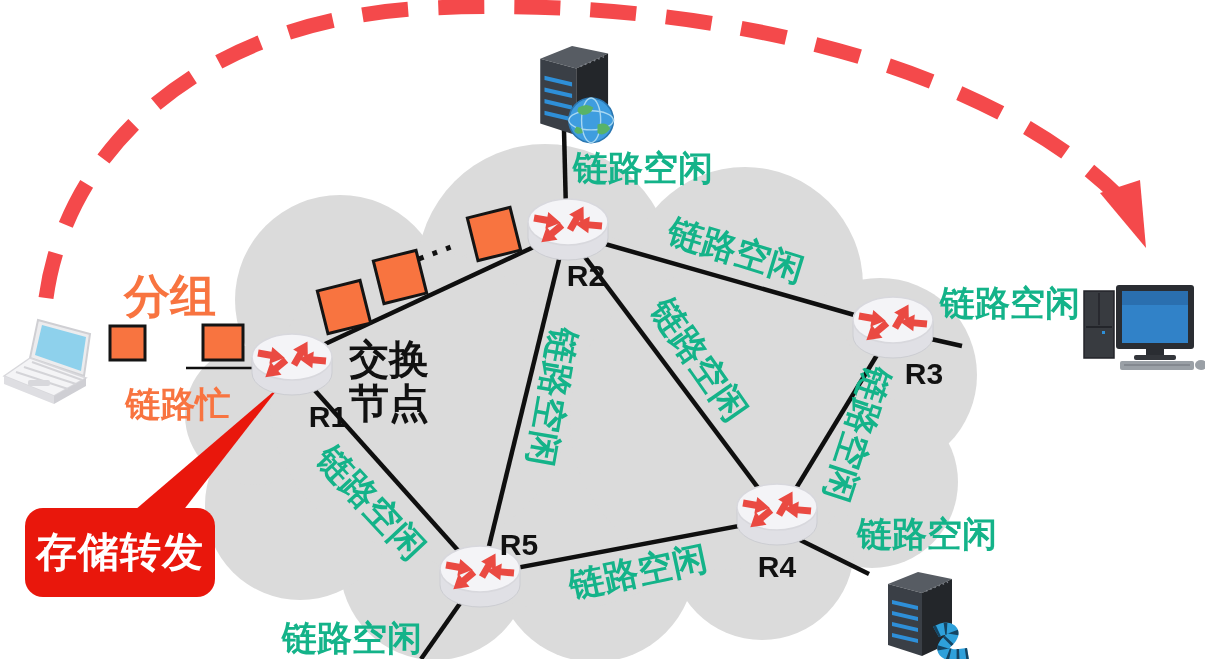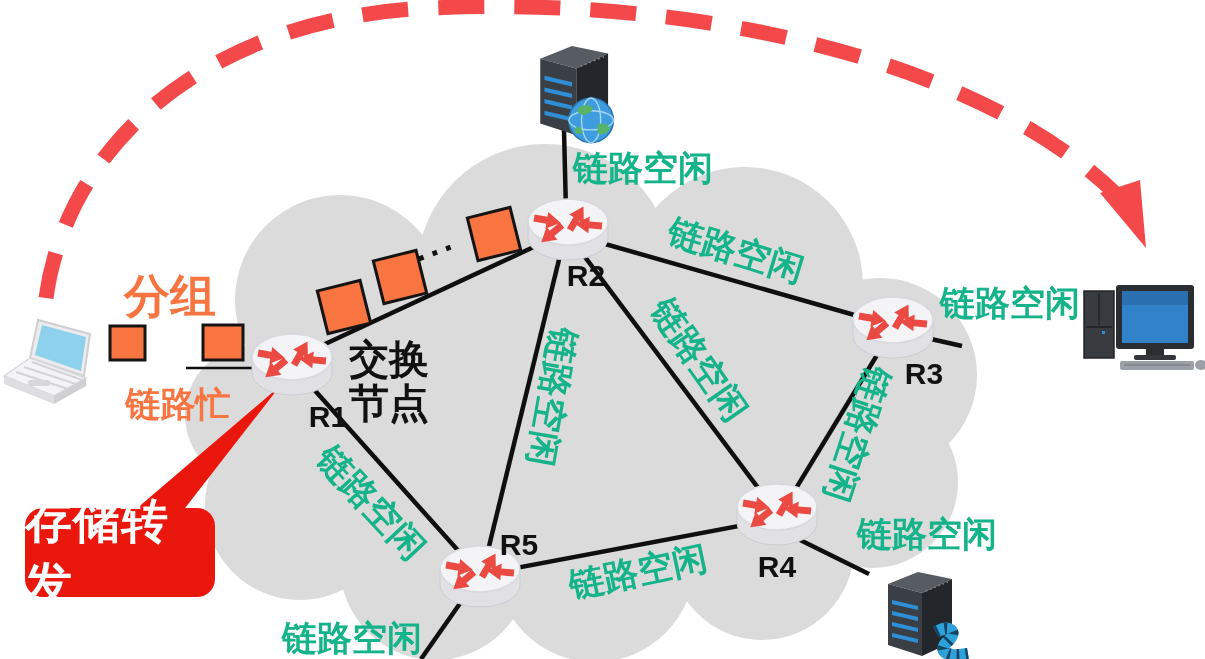--- a/index.html
+++ b/index.html
@@ -20,21 +20,21 @@
   .tail{fill:var(--callout-red);}
   .pkt{fill:var(--packet-orange);stroke:#141414;stroke-width:3;}
   .lbl{position:absolute;font-weight:bold;white-space:nowrap;transform:translate(-50%,-50%);}
   .idle{color:var(--idle-green);font-size:35px;}
   .orange{color:var(--packet-orange);}
   .black{color:var(--text-black);}
   .rname{color:var(--text-black);font-size:30px;}
   .callout{
     position:absolute;left:25px;top:508px;width:190px;height:89px;border-radius:18px;
     background:var(--callout-red);display:flex;align-items:center;justify-content:center;
-    color:#ffffff;font-size:47px;font-weight:bold;letter-spacing:1px;
+    color:#ffffff;font-size:41px;font-weight:bold;letter-spacing:1px;
   }
 </style>
 </head>
 <body>
 
 <div class="stage">
 
   <svg class="layer" width="1205" height="659" viewBox="0 0 1205 659">
     <defs>
       <path id="arw" d="M0,-3.5 L13,-3.5 L13,-8.5 L27,0 L13,8.5 L13,3.5 L0,3.5 Z" fill="#ea4a42"></path>

